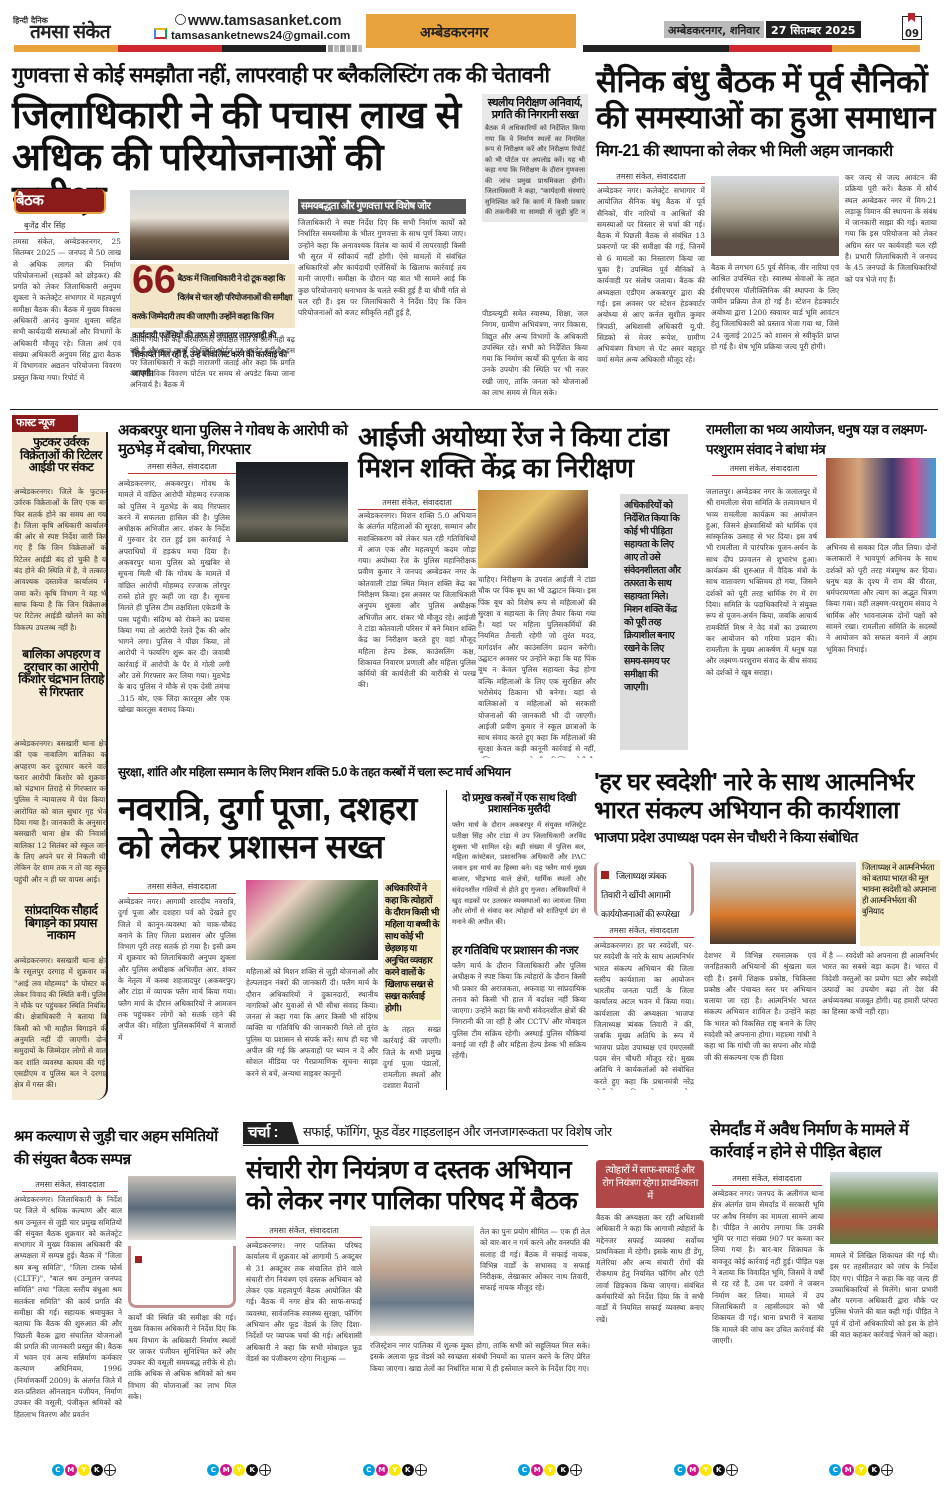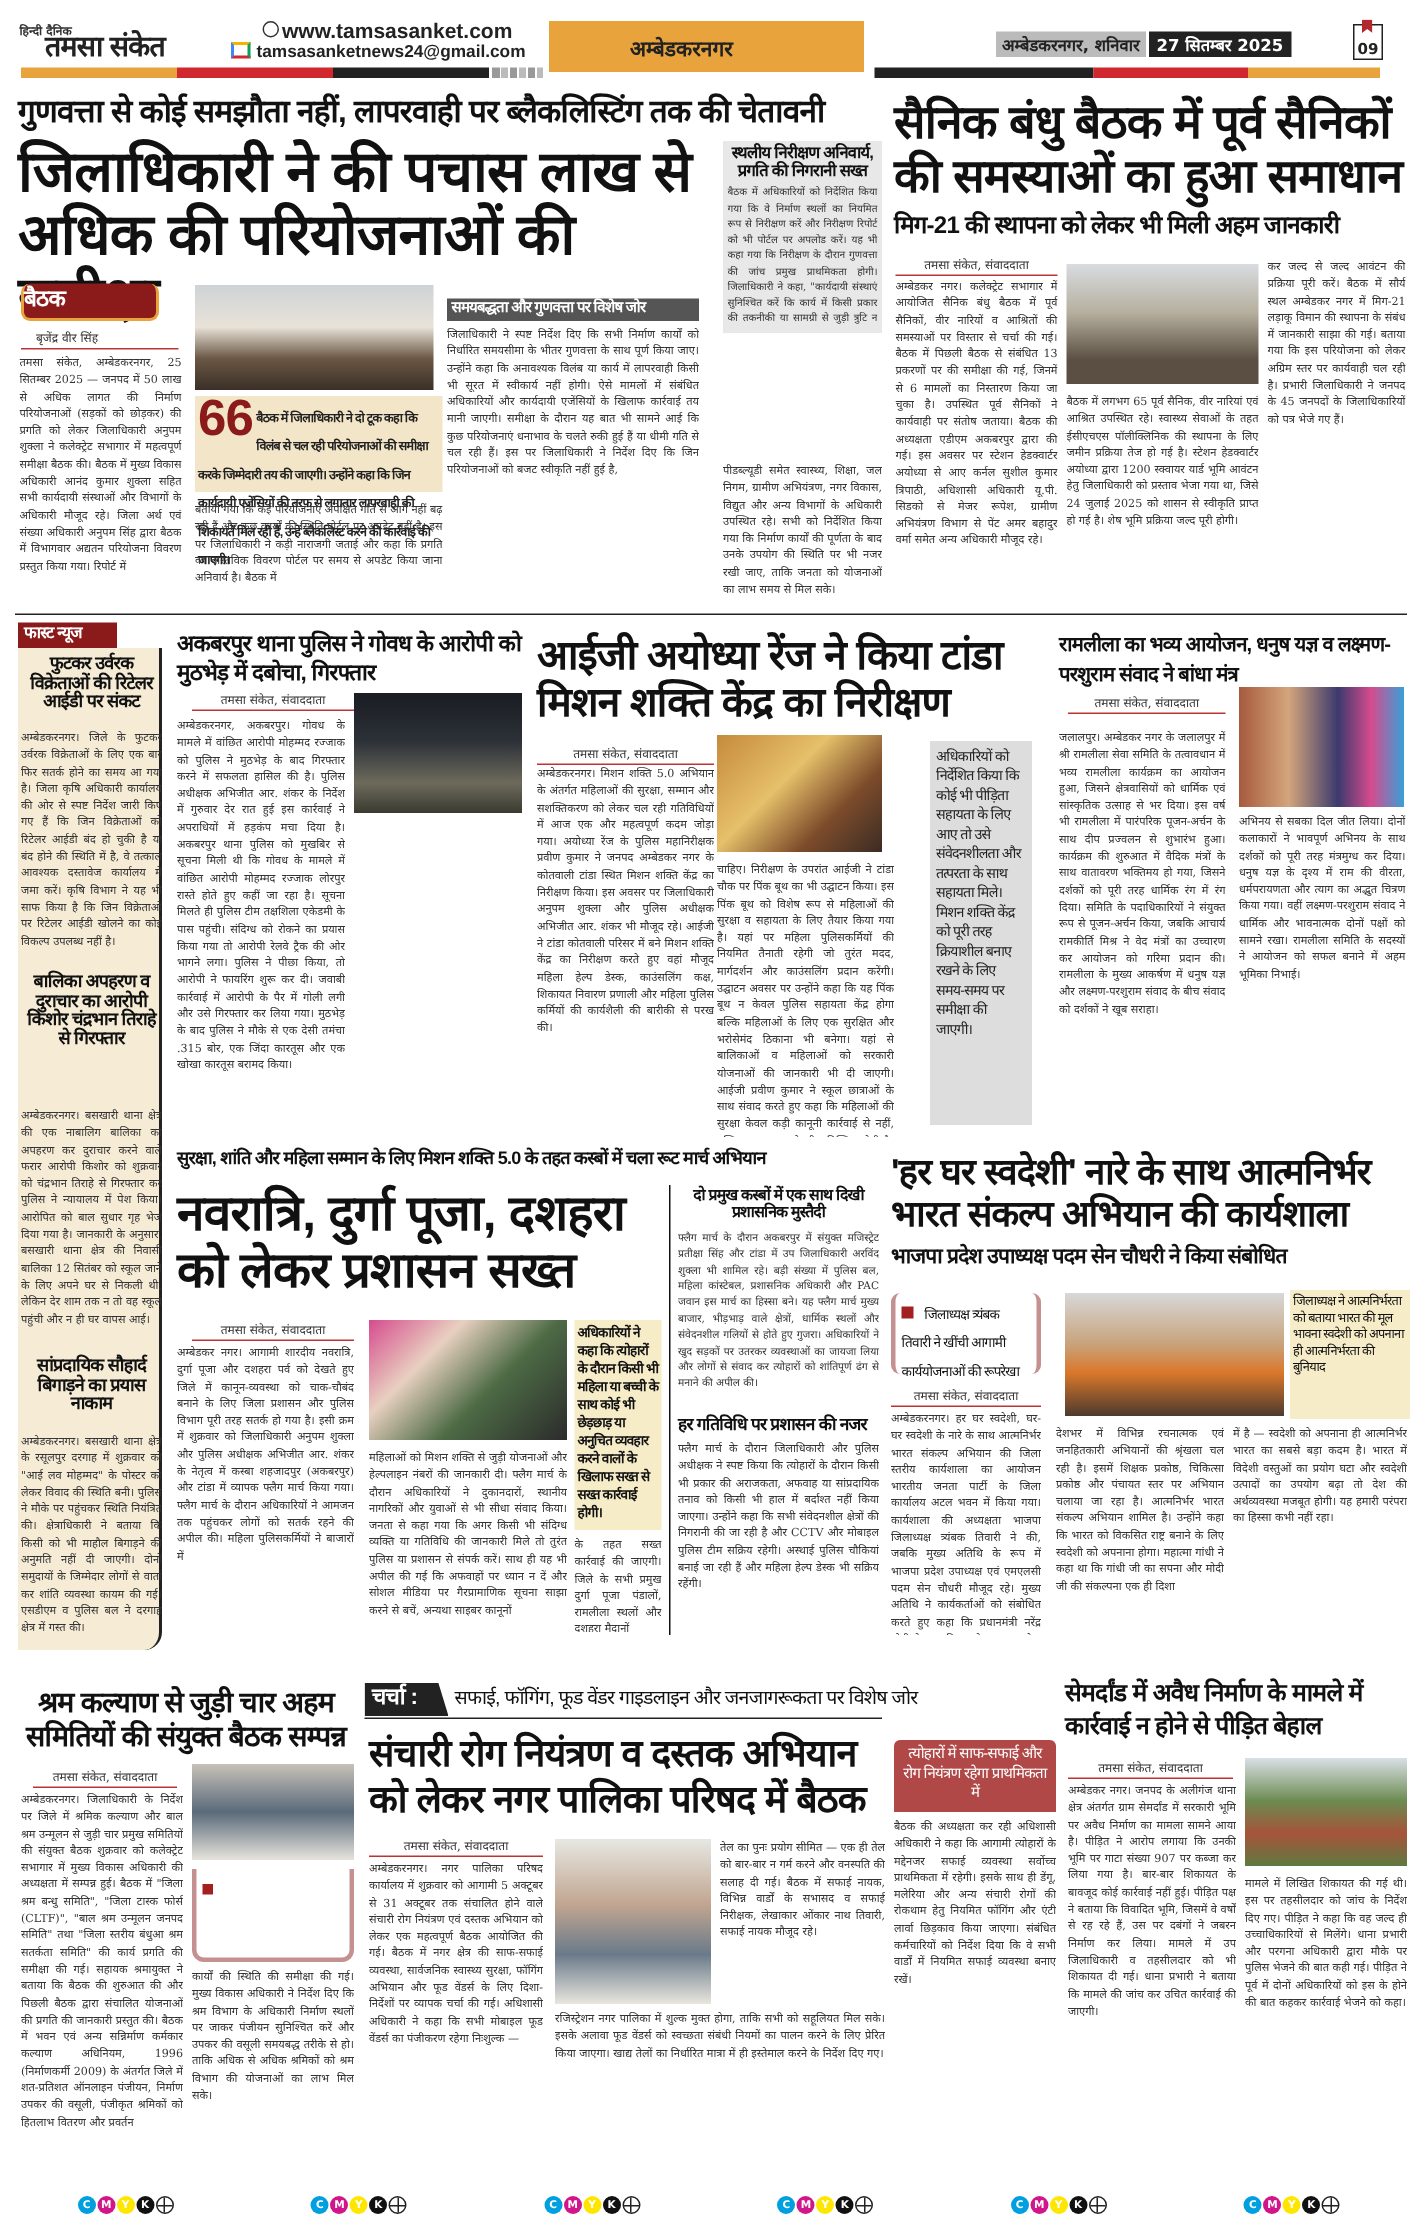--- a/index.html
+++ b/index.html
@@ -48,21 +48,21 @@
   <div class="hl" style="font-size:11px;text-align:center;margin-bottom:3px">स्थलीय निरीक्षण अनिवार्य, प्रगति की निगरानी सख्त</div>
   <div class="body" style="font-size:6.8px;line-height:10.5px;height:95px">बैठक में अधिकारियों को निर्देशित किया गया कि वे निर्माण स्थलों का नियमित रूप से निरीक्षण करें और निरीक्षण रिपोर्ट को भी पोर्टल पर अपलोड करें। यह भी कहा गया कि निरीक्षण के दौरान गुणवत्ता की जांच प्रमुख प्राथमिकता होगी। जिलाधिकारी ने कहा, "कार्यदायी संस्थाएं सुनिश्चित करें कि कार्य में किसी प्रकार की तकनीकी या सामग्री से जुड़ी त्रुटि न हो। जनहित से जुड़ी परियोजनाओं की गुणवत्ता से कोई समझौता नहीं किया जाएगा।"</div>
 </div>
 <div class="abs" style="left:14px;top:189px;width:92px;height:25px;background:#8b1a1a;border-radius:6px;border:2px solid #e8a33d;border-top:none">
   <div class="hl" style="color:#fff;font-size:15px;padding-top:3px">बैठक</div>
 </div>
 <div class="abs byline" style="left:14px;top:219px;width:105px;text-align:left;padding-left:10px">बृजेंद्र वीर सिंह</div>
 <div class="abs body" style="left:13px;top:236px;width:108px;height:168px">तमसा संकेत, अम्बेडकरनगर, 25 सितम्बर 2025 — जनपद में 50 लाख से अधिक लागत की निर्माण परियोजनाओं (सड़कों को छोड़कर) की प्रगति को लेकर जिलाधिकारी अनुपम शुक्ला ने कलेक्ट्रेट सभागार में महत्वपूर्ण समीक्षा बैठक की। बैठक में मुख्य विकास अधिकारी आनंद कुमार शुक्ला सहित सभी कार्यदायी संस्थाओं और विभागों के अधिकारी मौजूद रहे। जिला अर्थ एवं संख्या अधिकारी अनुपम सिंह द्वारा बैठक में विभागवार अद्यतन परियोजना विवरण प्रस्तुत किया गया। रिपोर्ट में</div>
 <div class="abs photo" style="left:130px;top:190px;width:159px;height:70px;background:linear-gradient(180deg,#cfd3d6 0,#e8e2d8 40%,#6b5845 70%,#3a2f27)"></div>
 <div class="abs boxsh" style="left:130px;top:264px;width:165px;height:64px;padding:2px;">
-  <span class="hl" style="float:left;font-size:34px;color:#8b1a1a;line-height:26px;margin-right:2px">66</span>
+  <span class="hl" style="float:left;font-size:40px;color:#8b1a1a;line-height:26px;margin-right:2px">66</span>
   <span class="hl" style="font-size:8.4px;line-height:11px;color:#222">बैठक में जिलाधिकारी ने दो टूक कहा कि विलंब से चल रही परियोजनाओं की समीक्षा करके जिम्मेदारी तय की जाएगी। उन्होंने कहा कि जिन कार्यदायी एजेंसियों की तरफ से लगातार लापरवाही की शिकायतें मिल रही हैं, उन्हें ब्लैकलिस्ट करने की कार्रवाई की जाएगी।</span>
 </div>
 <div class="abs body" style="left:130px;top:334px;width:165px;height:70px">बताया गया कि कई परियोजनाएं अपेक्षित गति से आगे नहीं बढ़ रही हैं और कुछ कार्यों की स्थिति पोर्टल पर अपडेट नहीं है। इस पर जिलाधिकारी ने कड़ी नाराजगी जताई और कहा कि प्रगति का वास्तविक विवरण पोर्टल पर समय से अपडेट किया जाना अनिवार्य है। बैठक में</div>
 <div class="abs" style="left:298px;top:199px;width:168px;background:#555;padding:2px 3px">
   <div class="hl" style="color:#fff;font-size:10px">समयबद्धता और गुणवत्ता पर विशेष जोर</div>
 </div>
 <div class="abs body" style="left:298px;top:217px;width:168px;height:187px">जिलाधिकारी ने स्पष्ट निर्देश दिए कि सभी निर्माण कार्यों को निर्धारित समयसीमा के भीतर गुणवत्ता के साथ पूर्ण किया जाए। उन्होंने कहा कि अनावश्यक विलंब या कार्य में लापरवाही किसी भी सूरत में स्वीकार्य नहीं होगी। ऐसे मामलों में संबंधित अधिकारियों और कार्यदायी एजेंसियों के खिलाफ कार्रवाई तय मानी जाएगी। समीक्षा के दौरान यह बात भी सामने आई कि कुछ परियोजनाएं धनाभाव के चलते रुकी हुई हैं या धीमी गति से चल रही हैं। इस पर जिलाधिकारी ने निर्देश दिए कि जिन परियोजनाओं को बजट स्वीकृति नहीं हुई है,</div>
 <div class="abs body" style="left:482px;top:308px;width:106px;height:96px">पीडब्ल्यूडी समेत स्वास्थ्य, शिक्षा, जल निगम, ग्रामीण अभियंत्रण, नगर विकास, विद्युत और अन्य विभागों के अधिकारी उपस्थित रहे। सभी को निर्देशित किया गया कि निर्माण कार्यों की पूर्णता के बाद उनके उपयोग की स्थिति पर भी नजर रखी जाए, ताकि जनता को योजनाओं का लाभ समय से मिल सके।</div>
 
 <div class="abs hl" style="left:596px;top:64px;width:345px;font-size:31px;line-height:36px">सैनिक बंधु बैठक में पूर्व सैनिकों की समस्याओं का हुआ समाधान</div>
@@ -91,21 +91,21 @@
 <div class="abs body" style="left:118px;top:478px;width:112px;height:280px">अम्बेडकरनगर, अकबरपुर। गोवध के मामले में वांछित आरोपी मोहम्मद रज्जाक को पुलिस ने मुठभेड़ के बाद गिरफ्तार करने में सफलता हासिल की है। पुलिस अधीक्षक अभिजीत आर. शंकर के निर्देश में गुरुवार देर रात हुई इस कार्रवाई ने अपराधियों में हड़कंप मचा दिया है। अकबरपुर थाना पुलिस को मुखबिर से सूचना मिली थी कि गोवध के मामले में वांछित आरोपी मोहम्मद रज्जाक लोरपुर रास्ते होते हुए कहीं जा रहा है। सूचना मिलते ही पुलिस टीम तक्षशिला एकेडमी के पास पहुंची। संदिग्ध को रोकने का प्रयास किया गया तो आरोपी रेलवे ट्रैक की ओर भागने लगा। पुलिस ने पीछा किया, तो आरोपी ने फायरिंग शुरू कर दी। जवाबी कार्रवाई में आरोपी के पैर में गोली लगी और उसे गिरफ्तार कर लिया गया। मुठभेड़ के बाद पुलिस ने मौके से एक देसी तमंचा .315 बोर, एक जिंदा कारतूस और एक खोखा कारतूस बरामद किया।</div>
 <div class="abs photo" style="left:236px;top:462px;width:112px;height:80px;background:linear-gradient(180deg,#1a1d22 0,#2c3138 40%,#6d6a5c 75%,#3a3a30)"></div>
 <div class="abs body" style="left:236px;top:546px;width:112px;height:212px"></div>
 
 <div class="abs hl" style="left:358px;top:422px;width:340px;font-size:27px;line-height:31px">आईजी अयोध्या रेंज ने किया टांडा मिशन शक्ति केंद्र का निरीक्षण</div>
 <div class="abs byline" style="left:358px;top:496px;width:118px">तमसा संकेत, संवाददाता</div>
 <div class="abs body" style="left:358px;top:510px;width:118px;height:248px">अम्बेडकरनगर। मिशन शक्ति 5.0 अभियान के अंतर्गत महिलाओं की सुरक्षा, सम्मान और सशक्तिकरण को लेकर चल रही गतिविधियों में आज एक और महत्वपूर्ण कदम जोड़ा गया। अयोध्या रेंज के पुलिस महानिरीक्षक प्रवीण कुमार ने जनपद अम्बेडकर नगर के कोतवाली टांडा स्थित मिशन शक्ति केंद्र का निरीक्षण किया। इस अवसर पर जिलाधिकारी अनुपम शुक्ला और पुलिस अधीक्षक अभिजीत आर. शंकर भी मौजूद रहे। आईजी ने टांडा कोतवाली परिसर में बने मिशन शक्ति केंद्र का निरीक्षण करते हुए वहां मौजूद महिला हेल्प डेस्क, काउंसलिंग कक्ष, शिकायत निवारण प्रणाली और महिला पुलिस कर्मियों की कार्यशैली की बारीकी से परख की।</div>
 <div class="abs photo" style="left:478px;top:490px;width:110px;height:78px;background:linear-gradient(135deg,#c58a3c,#e6c06a 40%,#7d4c2a 70%,#3b2b24)"></div>
 <div class="abs body" style="left:478px;top:574px;width:118px;height:184px">चाहिए। निरीक्षण के उपरांत आईजी ने टांडा चौक पर पिंक बूथ का भी उद्घाटन किया। इस पिंक बूथ को विशेष रूप से महिलाओं की सुरक्षा व सहायता के लिए तैयार किया गया है। यहां पर महिला पुलिसकर्मियों की नियमित तैनाती रहेगी जो तुरंत मदद, मार्गदर्शन और काउंसलिंग प्रदान करेंगी। उद्घाटन अवसर पर उन्होंने कहा कि यह पिंक बूथ न केवल पुलिस सहायता केंद्र होगा बल्कि महिलाओं के लिए एक सुरक्षित और भरोसेमंद ठिकाना भी बनेगा। यहां से बालिकाओं व महिलाओं को सरकारी योजनाओं की जानकारी भी दी जाएगी। आईजी प्रवीण कुमार ने स्कूल छात्राओं के साथ संवाद करते हुए कहा कि महिलाओं की सुरक्षा केवल कड़ी कानूनी कार्रवाई से नहीं, बल्कि जागरूकता से भी सुनिश्चित होती है। मिशन शक्ति सिर्फ एक अभियान नहीं, बल्कि सामाजिक परिवर्तन की दिशा में ठोस पहल है, जिसमें पुलिस व प्रशासन की भूमिका के साथ समाज की भागीदारी भी जरूरी है।</div>
 <div class="abs" style="left:620px;top:494px;width:68px;height:256px;background:#ddd;padding:4px">
-  <div class="hl" style="font-size:9.5px;line-height:13px;font-weight:normal;color:#222">अधिकारियों को निर्देशित किया कि कोई भी पीड़िता सहायता के लिए आए तो उसे संवेदनशीलता और तत्परता के साथ सहायता मिले। मिशन शक्ति केंद्र को पूरी तरह क्रियाशील बनाए रखने के लिए समय-समय पर समीक्षा की जाएगी।</div>
+  <div class="hl" style="font-size:9.5px;line-height:13px;font-weight:bold;color:#222">अधिकारियों को निर्देशित किया कि कोई भी पीड़िता सहायता के लिए आए तो उसे संवेदनशीलता और तत्परता के साथ सहायता मिले। मिशन शक्ति केंद्र को पूरी तरह क्रियाशील बनाए रखने के लिए समय-समय पर समीक्षा की जाएगी।</div>
 </div>
 
 <div class="abs hl" style="left:706px;top:420px;width:232px;font-size:13.5px;line-height:20px">रामलीला का भव्य आयोजन, धनुष यज्ञ व लक्ष्मण-परशुराम संवाद ने बांधा मंत्र</div>
 <div class="abs byline" style="left:712px;top:462px;width:105px">तमसा संकेत, संवाददाता</div>
 <div class="abs body" style="left:706px;top:486px;width:111px;height:274px">जलालपुर। अम्बेडकर नगर के जलालपुर में श्री रामलीला सेवा समिति के तत्वावधान में भव्य रामलीला कार्यक्रम का आयोजन हुआ, जिसने क्षेत्रवासियों को धार्मिक एवं सांस्कृतिक उत्साह से भर दिया। इस वर्ष भी रामलीला में पारंपरिक पूजन-अर्चन के साथ दीप प्रज्वलन से शुभारंभ हुआ। कार्यक्रम की शुरुआत में वैदिक मंत्रों के साथ वातावरण भक्तिमय हो गया, जिसने दर्शकों को पूरी तरह धार्मिक रंग में रंग दिया। समिति के पदाधिकारियों ने संयुक्त रूप से पूजन-अर्चन किया, जबकि आचार्य रामकीर्ति मिश्र ने वेद मंत्रों का उच्चारण कर आयोजन को गरिमा प्रदान की। रामलीला के मुख्य आकर्षण में धनुष यज्ञ और लक्ष्मण-परशुराम संवाद के बीच संवाद को दर्शकों ने खूब सराहा।</div>
 <div class="abs photo" style="left:826px;top:458px;width:110px;height:80px;background:linear-gradient(90deg,#a65a3d,#d4a57c 30%,#3b3a6d 60%,#d64b8e 80%,#38a0d8)"></div>
 <div class="abs body" style="left:826px;top:542px;width:111px;height:218px">अभिनय से सबका दिल जीत लिया। दोनों कलाकारों ने भावपूर्ण अभिनय के साथ दर्शकों को पूरी तरह मंत्रमुग्ध कर दिया। धनुष यज्ञ के दृश्य में राम की वीरता, धर्मपरायणता और त्याग का अद्भुत चित्रण किया गया। वहीं लक्ष्मण-परशुराम संवाद ने धार्मिक और भावनात्मक दोनों पक्षों को सामने रखा। रामलीला समिति के सदस्यों ने आयोजन को सफल बनाने में अहम भूमिका निभाई।</div>
 
 <div class="abs hl" style="left:118px;top:766px;width:470px;font-size:12px">सुरक्षा, शांति और महिला सम्मान के लिए मिशन शक्ति 5.0 के तहत कस्बों में चला रूट मार्च अभियान</div>
 <div class="abs hl" style="left:118px;top:790px;width:320px;font-size:33px;line-height:38px">नवरात्रि, दुर्गा पूजा, दशहरा को लेकर प्रशासन सख्त</div>
@@ -136,21 +136,21 @@
   <div class="hl" style="font-size:8.5px;line-height:11px;font-weight:normal">जिलाध्यक्ष ने आत्मनिर्भरता को बताया भारत की मूल भावना स्वदेशी को अपनाना ही आत्मनिर्भरता की बुनियाद</div>
 </div>
 <div class="abs body" style="left:704px;top:950px;width:112px;height:140px">देशभर में विभिन्न रचनात्मक एवं जनहितकारी अभियानों की श्रृंखला चल रही है। इसमें शिक्षक प्रकोष्ठ, चिकित्सा प्रकोष्ठ और पंचायत स्तर पर अभियान चलाया जा रहा है। आत्मनिर्भर भारत संकल्प अभियान शामिल है। उन्होंने कहा कि भारत को विकसित राष्ट्र बनाने के लिए स्वदेशी को अपनाना होगा। महात्मा गांधी ने कहा था कि गांधी जी का सपना और मोदी जी की संकल्पना एक ही दिशा</div>
 <div class="abs body" style="left:822px;top:950px;width:116px;height:140px">में है — स्वदेशी को अपनाना ही आत्मनिर्भर भारत का सबसे बड़ा कदम है। भारत में विदेशी वस्तुओं का प्रयोग घटा और स्वदेशी उत्पादों का उपयोग बढ़ा तो देश की अर्थव्यवस्था मजबूत होगी। यह हमारी परंपरा का हिस्सा कभी नहीं रहा।</div>
 
 <div class="abs" style="left:243px;top:1122px;width:345px;height:24px;border-bottom:1.5px solid #222">
   <div class="abs hl" style="left:0;top:0;height:22px;background:#222;color:#fff;font-size:15px;padding:2px 5px;clip-path:polygon(0 0,88% 0,100% 100%,0 100%);width:56px">चर्चा :</div>
   <div class="abs hl" style="left:60px;top:3px;font-size:13px;white-space:nowrap;font-weight:normal">सफाई, फॉगिंग, फूड वेंडर गाइडलाइन और जनजागरूकता पर विशेष जोर</div>
 </div>
 
-<div class="abs hl" style="left:14px;top:1124px;width:220px;font-size:19px;line-height:23px;text-align:center">श्रम कल्याण से जुड़ी चार अहम समितियों की संयुक्त बैठक सम्पन्न</div>
+<div class="abs hl" style="left:14px;top:1124px;width:220px;font-size:15px;line-height:23px;">श्रम कल्याण से जुड़ी चार अहम समितियों की संयुक्त बैठक सम्पन्न</div>
 <div class="abs byline" style="left:22px;top:1178px;width:96px">तमसा संकेत, संवाददाता</div>
 <div class="abs body" style="left:14px;top:1194px;width:108px;height:246px">अम्बेडकरनगर। जिलाधिकारी के निर्देश पर जिले में श्रमिक कल्याण और बाल श्रम उन्मूलन से जुड़ी चार प्रमुख समितियों की संयुक्त बैठक शुक्रवार को कलेक्ट्रेट सभागार में मुख्य विकास अधिकारी की अध्यक्षता में सम्पन्न हुई। बैठक में "जिला श्रम बन्धु समिति", "जिला टास्क फोर्स (CLTF)", "बाल श्रम उन्मूलन जनपद समिति" तथा "जिला स्तरीय बंधुआ श्रम सतर्कता समिति" की कार्य प्रगति की समीक्षा की गई। सहायक श्रमायुक्त ने बताया कि बैठक की शुरुआत की और पिछली बैठक द्वारा संचालित योजनाओं की प्रगति की जानकारी प्रस्तुत की। बैठक में भवन एवं अन्य सन्निर्माण कर्मकार कल्याण अधिनियम, 1996 (निर्माणकर्मी 2009) के अंतर्गत जिले में शत-प्रतिशत ऑनलाइन पंजीयन, निर्माण उपकर की वसूली, पंजीकृत श्रमिकों को हितलाभ वितरण और प्रवर्तन</div>
 <div class="abs photo" style="left:128px;top:1176px;width:108px;height:64px;background:linear-gradient(180deg,#c7c1b8,#5a6a7a 50%,#e6e3dc)"></div>
 <div class="abs" style="left:128px;top:1246px;width:108px;height:62px;border:3px solid #c49090;border-top:none;border-radius:0 0 8px 8px;padding:2px 4px">
   <span style="display:inline-block;width:7px;height:7px;background:#a32020;margin-right:2px"></span>
 </div>
 <div class="abs body" style="left:128px;top:1312px;width:108px;height:128px">कार्यों की स्थिति की समीक्षा की गई। मुख्य विकास अधिकारी ने निर्देश दिए कि श्रम विभाग के अधिकारी निर्माण स्थलों पर जाकर पंजीयन सुनिश्चित करें और उपकर की वसूली समयबद्ध तरीके से हो। ताकि अधिक से अधिक श्रमिकों को श्रम विभाग की योजनाओं का लाभ मिल सके।</div>
 
 <div class="abs hl" style="left:246px;top:1154px;width:340px;font-size:25px;line-height:31px">संचारी रोग नियंत्रण व दस्तक अभियान को लेकर नगर पालिका परिषद में बैठक</div>
 <div class="abs" style="left:596px;top:1160px;width:108px;height:48px;background:#b04848;padding:3px;border-radius:4px 4px 0 0">

